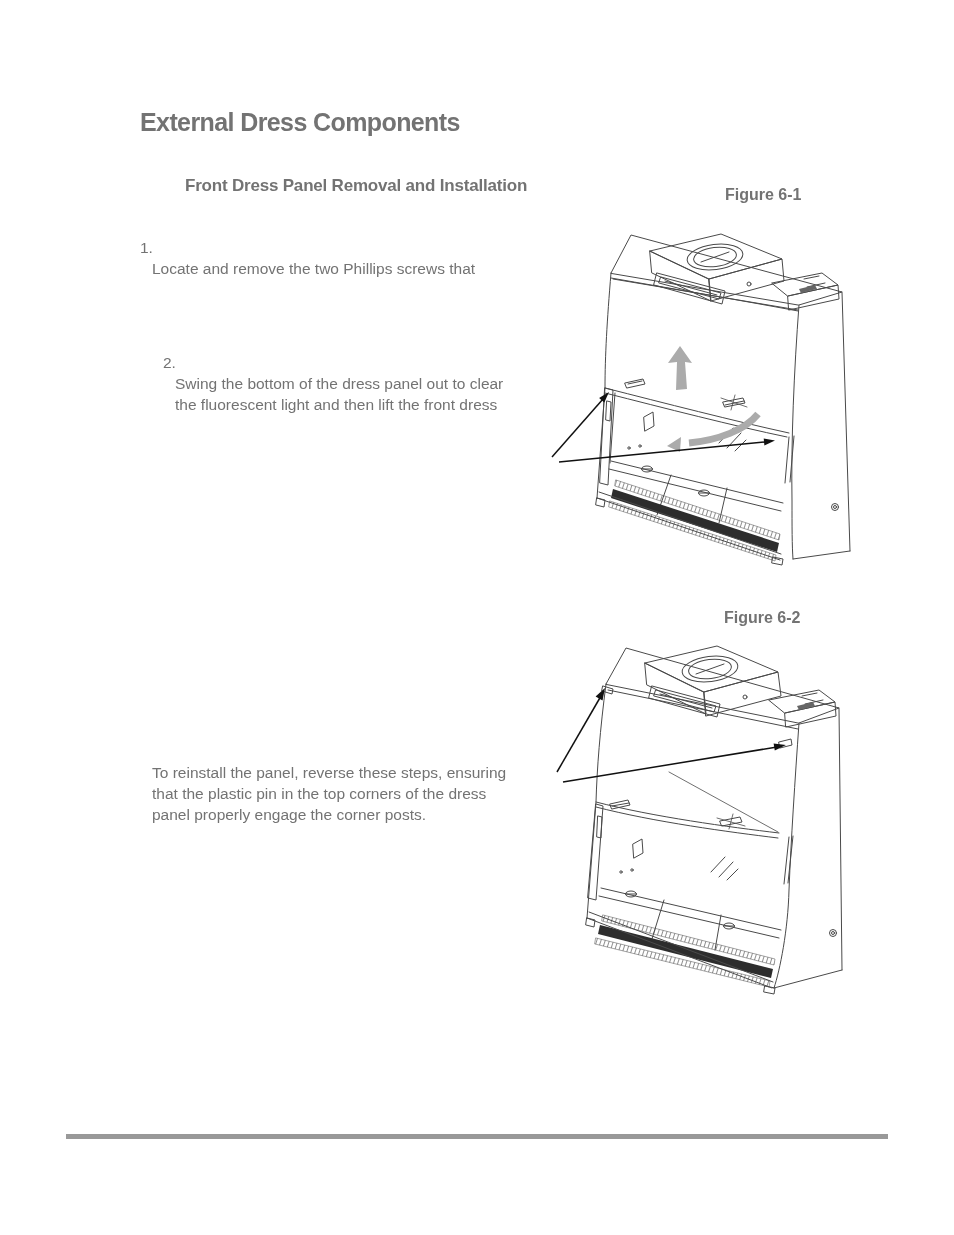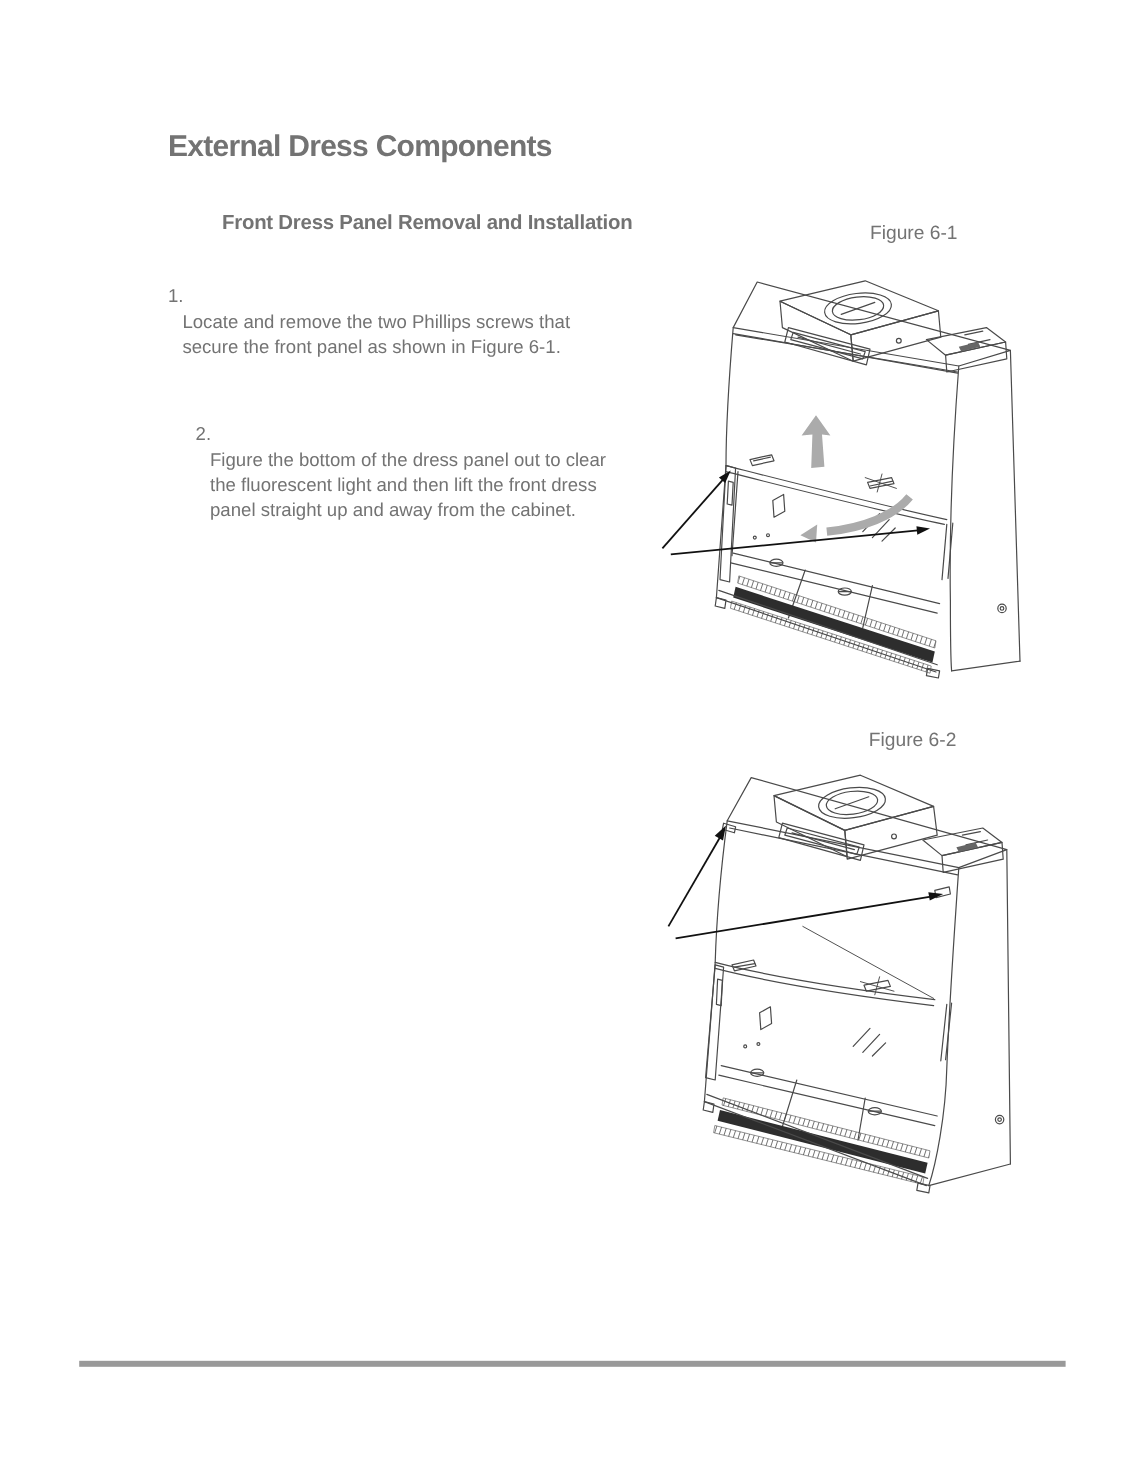--- a/index.html
+++ b/index.html
@@ -8,21 +8,21 @@
     font-family:"Liberation Sans",sans-serif;color:#737373;overflow:hidden;padding-left:21px;
   }
   .title{
     position:absolute;left:140px;top:108px;margin:0;
     font-size:25px;font-weight:bold;letter-spacing:-0.6px;white-space:nowrap;
   }
   .subtitle{
     position:absolute;left:185px;top:176px;margin:0;
     font-size:17px;font-weight:bold;letter-spacing:-0.2px;white-space:nowrap;
   }
-  .figcap{position:absolute;font-size:16px;font-weight:normal;white-space:nowrap;}
+  .figcap{position:absolute;font-size:16px;font-weight:bold;white-space:nowrap;}
   .figcap1{left:725px;top:186px;}
   .figcap2{left:724px;top:609px;}
   .step{position:absolute;font-size:15.5px;line-height:21px;}
   .step .num{position:absolute;left:0;top:0;}
   .step .lines{margin-left:29px;}
   .step1{left:140px;top:237px;}
   .step2{left:163px;top:352px;}
   .note{position:absolute;left:140px;top:762px;font-size:15.5px;line-height:21px;}
   .tline{display:block;white-space:nowrap;margin-left:12px;}
   .rule{position:absolute;left:66px;top:1134px;width:822px;height:5px;background:#999999;}
@@ -38,33 +38,36 @@
   <h1 class="title">External Dress Components</h1>
   <h2 class="subtitle">Front Dress Panel Removal and Installation</h2>
 
   <div class="figcap figcap1">Figure 6-1</div>
   <div class="figcap figcap2">Figure 6-2</div>
 
   <div class="step step1">
     <span class="num">1.</span>
     <span class="lines">
       <span class="tline">Locate and remove the two Phillips screws that</span>
-      <span class="tline">secure the front panel as shown in Figure 6-1.</span>
     </span>
   </div>
 
   <div class="step step2">
     <span class="num">2.</span>
     <span class="lines">
-      <span class="tline">Figure the bottom of the dress panel out to clear</span>
+      <span class="tline">Swing the bottom of the dress panel out to clear</span>
       <span class="tline">the fluorescent light and then lift the front dress</span>
-      <span class="tline">panel straight up and away from the cabinet.</span>
     </span>
   </div>
 
+  <div class="note">
+    <span class="tline">To reinstall the panel, reverse these steps, ensuring</span>
+    <span class="tline">that the plastic pin in the top corners of the dress</span>
+    <span class="tline">panel properly engage the corner posts.</span>
+  </div>
 
   <svg class="art art1" width="332" height="348" viewBox="0 0 332 348" xmlns="http://www.w3.org/2000/svg">
     <defs>
       <pattern id="hatch1" width="4" height="7" patternUnits="userSpaceOnUse" patternTransform="rotate(18)">
         <line x1="0" y1="0" x2="0" y2="7" stroke="#444" stroke-width="1.2"></line>
       </pattern>
     </defs>
 
     <g stroke="#4a4a4a" fill="none" stroke-width="1" stroke-linejoin="round" stroke-linecap="round">
 

